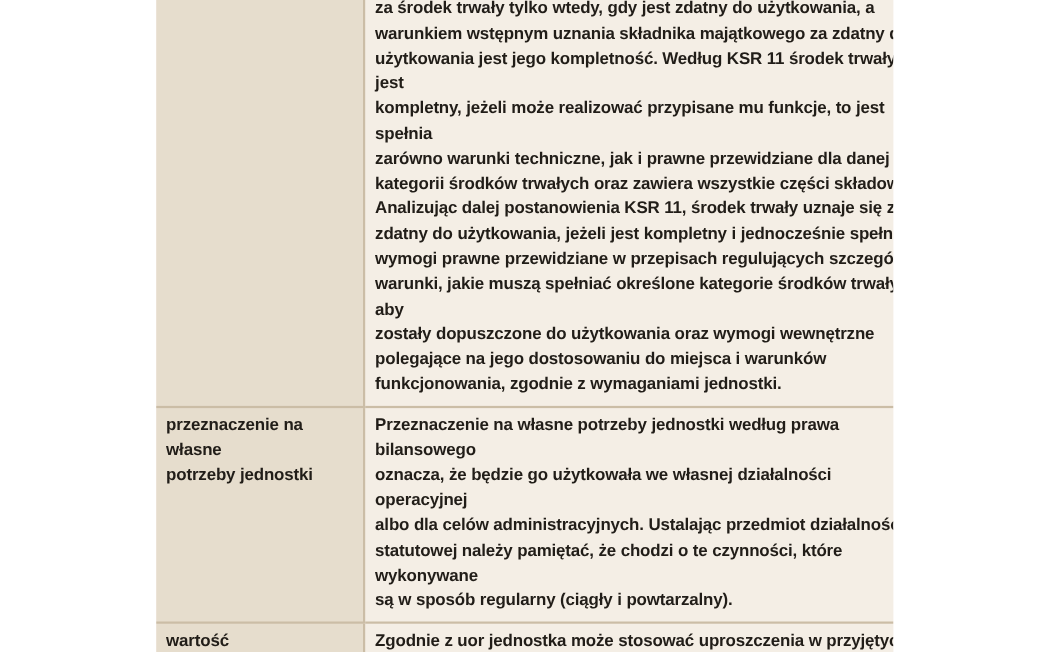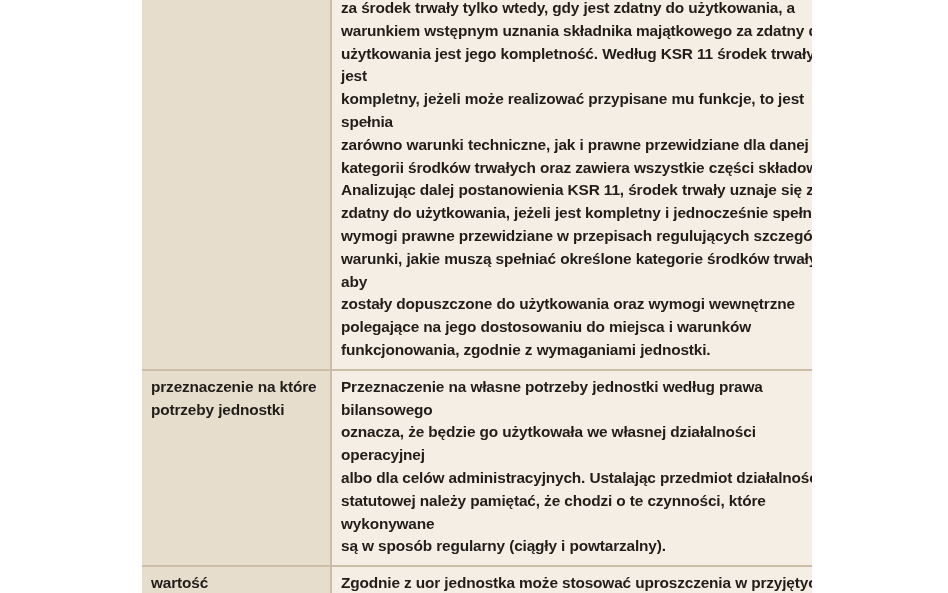--- a/index.html
+++ b/index.html
@@ -114,21 +114,21 @@
 wymogi prawne przewidziane w przepisach regulujących szczególne
 warunki, jakie muszą spełniać określone kategorie środków trwałych, aby
 zostały dopuszczone do użytkowania oraz wymogi wewnętrzne
 polegające na jego dostosowaniu do miejsca i warunków
 funkcjonowania, zgodnie z wymaganiami jednostki.</p>
           </td>
         </tr>
 
         <tr>
           <td class="col-term">
-            <p class="celltext">przeznaczenie na które
+            <p class="celltext">przeznaczenie na własne
 potrzeby jednostki</p>
           </td>
           <td class="col-def">
             <p class="celltext">Przeznaczenie na własne potrzeby jednostki według prawa bilansowego
 oznacza, że  będzie go użytkowała we własnej działalności operacyjnej
 albo dla celów administracyjnych. Ustalając przedmiot działalności
 statutowej należy pamiętać, że chodzi o te czynności, które wykonywane
 są w sposób regularny (ciągły i powtarzalny).</p>
           </td>
         </tr>

